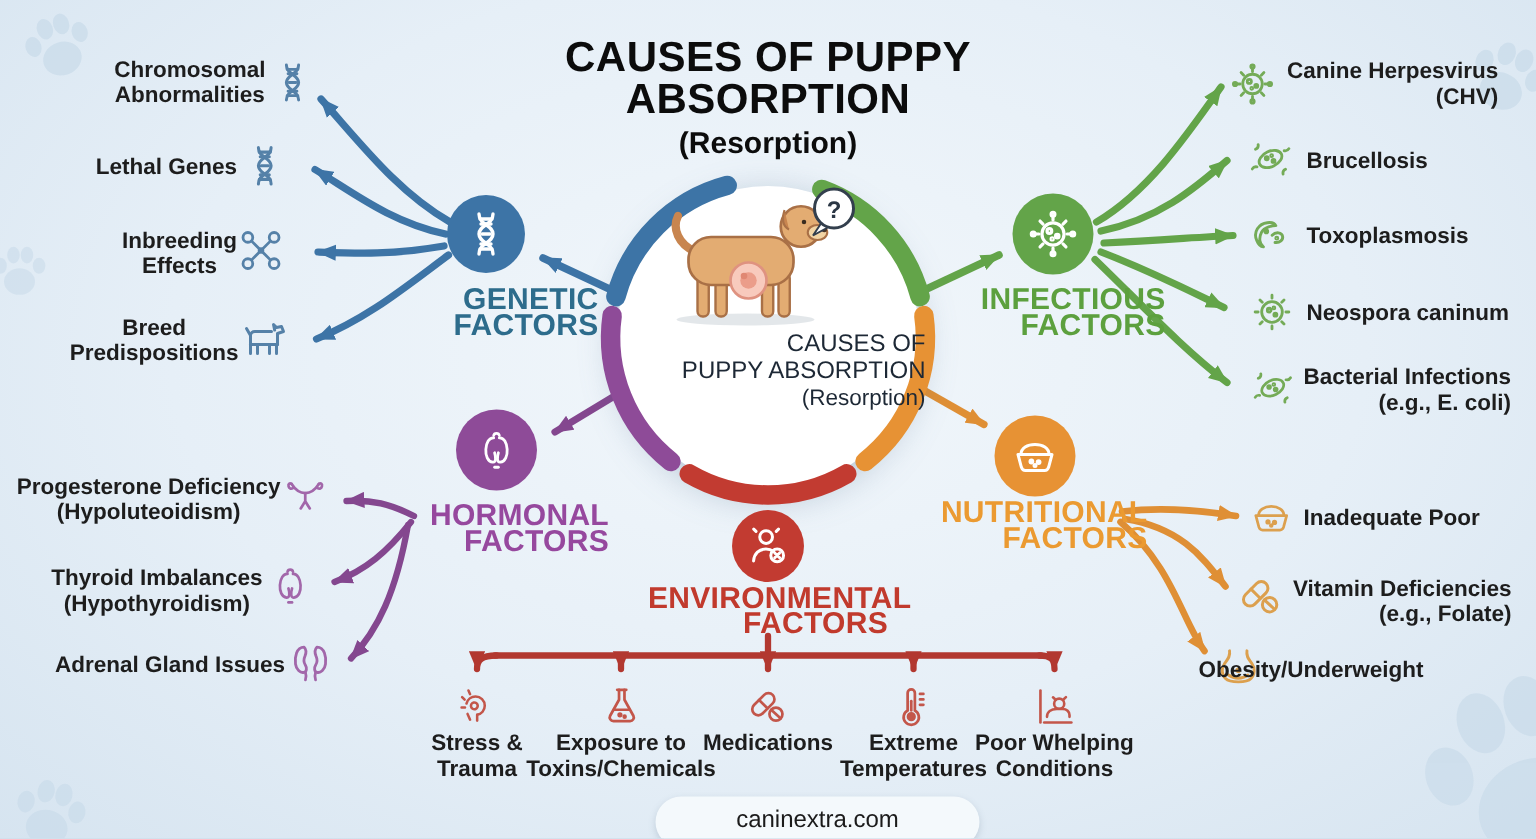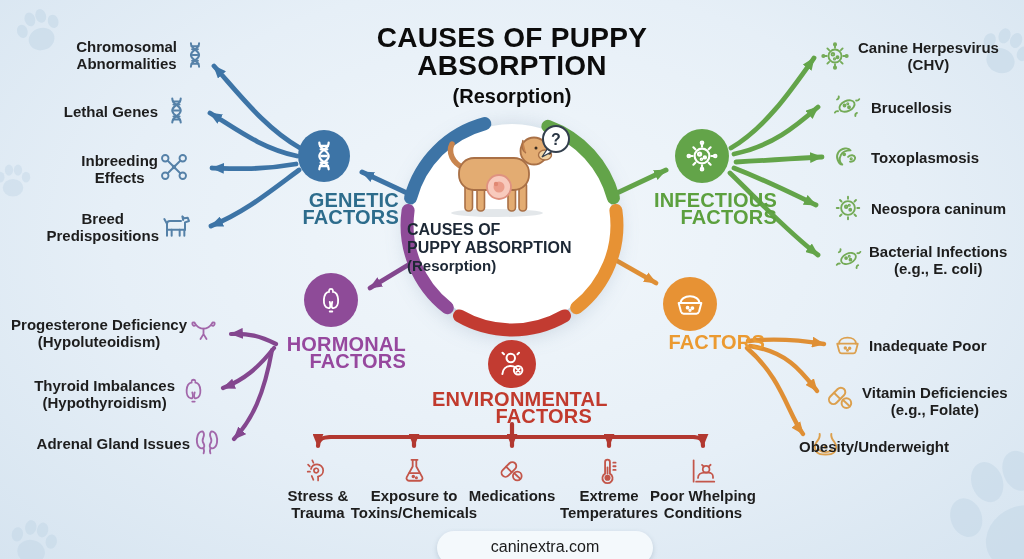--- a/index.html
+++ b/index.html
@@ -4,28 +4,28 @@
 <style>
   html,body{margin:0;padding:0;background:#cfdfec;}
   .stage{position:relative;width:1024px;height:559px;margin:0 auto;overflow:hidden;
     background:radial-gradient(ellipse at 50% 42%, #f2f7fb 0%, #e6eff7 55%, #d6e4f0 100%);
     font-family:"Liberation Sans",sans-serif;}
   .layer{position:absolute;left:0;top:0;width:1024px;height:559px;}
   .abs{position:absolute;}
   .title{left:0;top:24px;width:100%;text-align:center;color:#0c0c0c;}
   .title .big{font-size:28px;font-weight:800;line-height:28px;letter-spacing:.3px;display:block;}
   .title .sub{font-size:20px;font-weight:700;line-height:24px;display:block;margin-top:4px;}
-  .center-text{left:407px;top:221px;width:210px;text-align:left;color:#1d2835;font-weight:700;}
+  .center-text{left:407px;top:221px;width:210px;text-align:right;color:#1d2835;font-weight:400;}
   .center-text .l1,.center-text .l2{font-size:16px;line-height:18px;display:block;}
   .center-text .l3{font-size:15px;line-height:18px;display:block;}
   .hub{position:absolute;text-align:right;font-weight:700;font-size:20px;line-height:17px;letter-spacing:.2px;}
   .hub .ln{display:block;}
   .item{position:absolute;font-size:15px;line-height:17px;font-weight:600;color:#1d1d1d;}
   .t-r{text-align:center;}
-  .t-l{text-align:center;}
+  .t-l{text-align:right;}
   .t-c{text-align:center;}
   .ln{display:block;}
   .it{}
   .env-item{width:130px;}
   .footer-pill{left:437px;top:531px;width:216px;height:34px;background:#f4f9fc;border-radius:17px;
     box-shadow:0 2px 5px rgba(90,115,140,.25);text-align:center;font-size:16px;line-height:31px;color:#1b1b1b;}
   .footer-pill .b{font-weight:400;text-align:center;}
 </style>
 </head>
 <body>
@@ -367,20 +367,21 @@
   </div>
   <div class="hub" style="left:627px;top:192px;width:150px;color:#5ca03e">
     <span class="ln">INFECTIOUS</span>
     <span class="ln">FACTORS</span>
   </div>
   <div class="hub" style="left:256px;top:336px;width:150px;color:#96489e">
     <span class="ln">HORMONAL</span>
     <span class="ln">FACTORS</span>
   </div>
   <div class="hub" style="left:615px;top:334px;width:150px;color:#eb9a31">
+    <span class="ln">NUTRITIONAL</span>
     <span class="ln">FACTORS</span>
   </div>
   <div class="hub" style="left:432px;top:391px;width:160px;color:#c13a2d">
     <span class="ln">ENVIRONMENTAL</span>
     <span class="ln">FACTORS</span>
   </div>
 
   <div class="item t-r" style="right:847px;top:38px">
     <span class="ln">Chromosomal</span>
     <span class="ln">Abnormalities</span>

